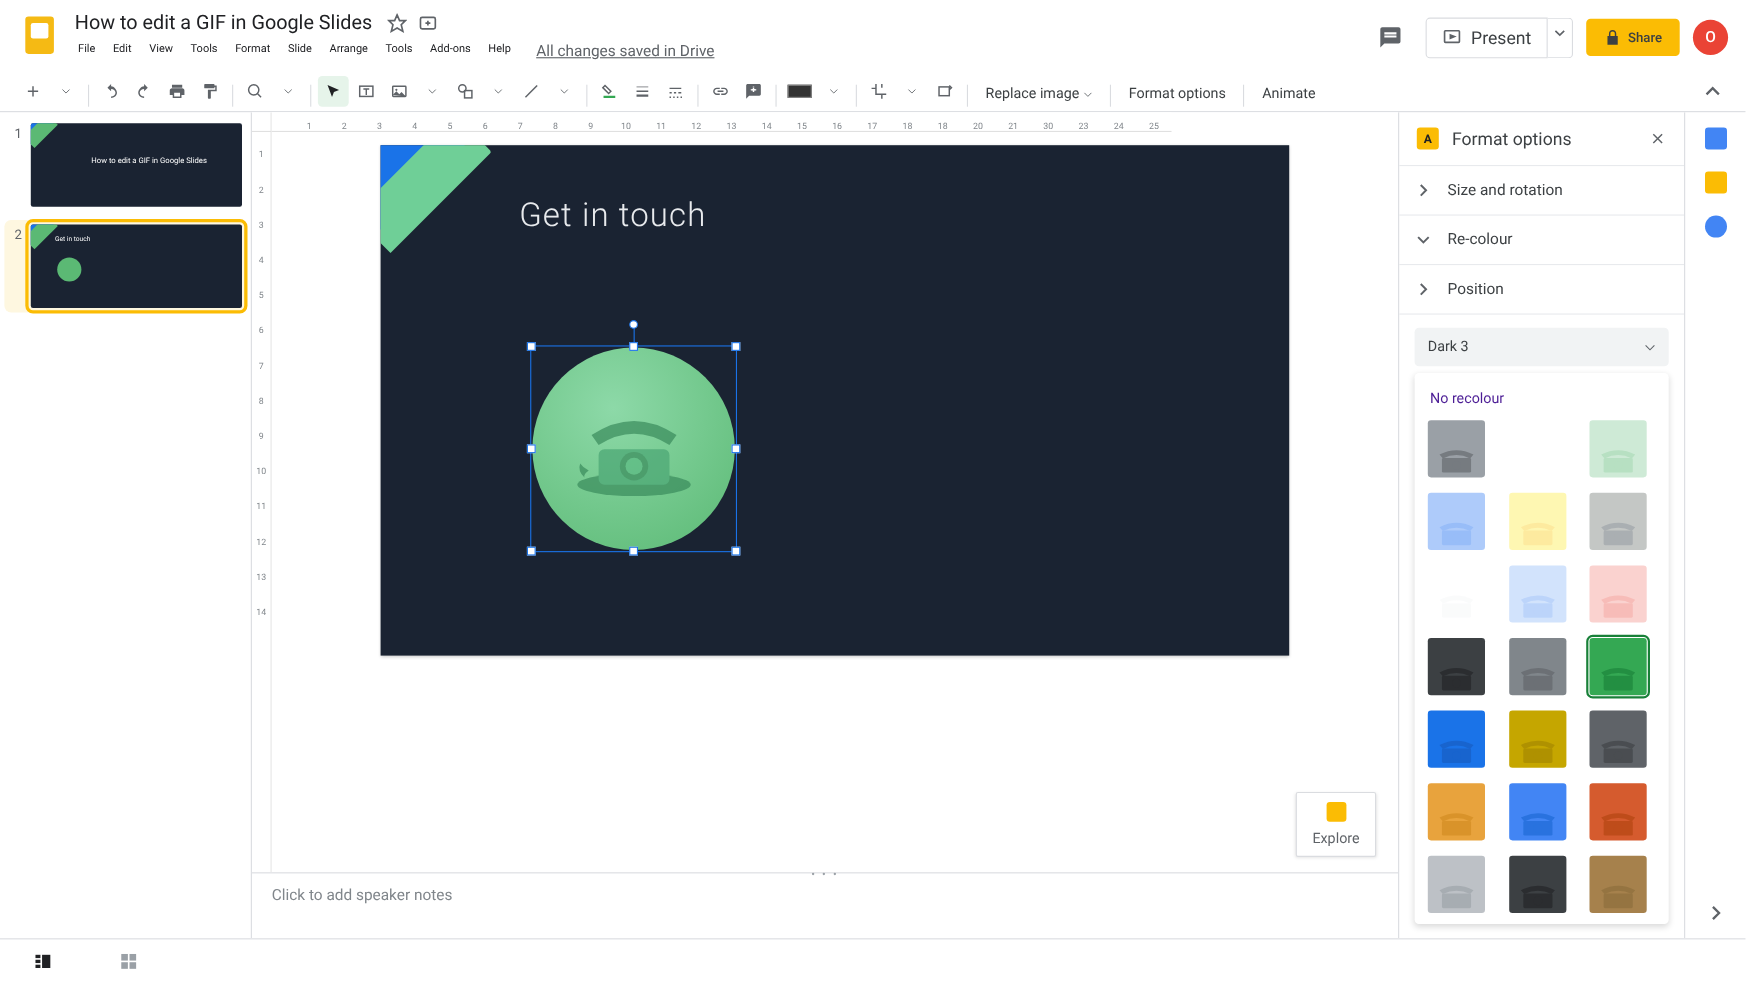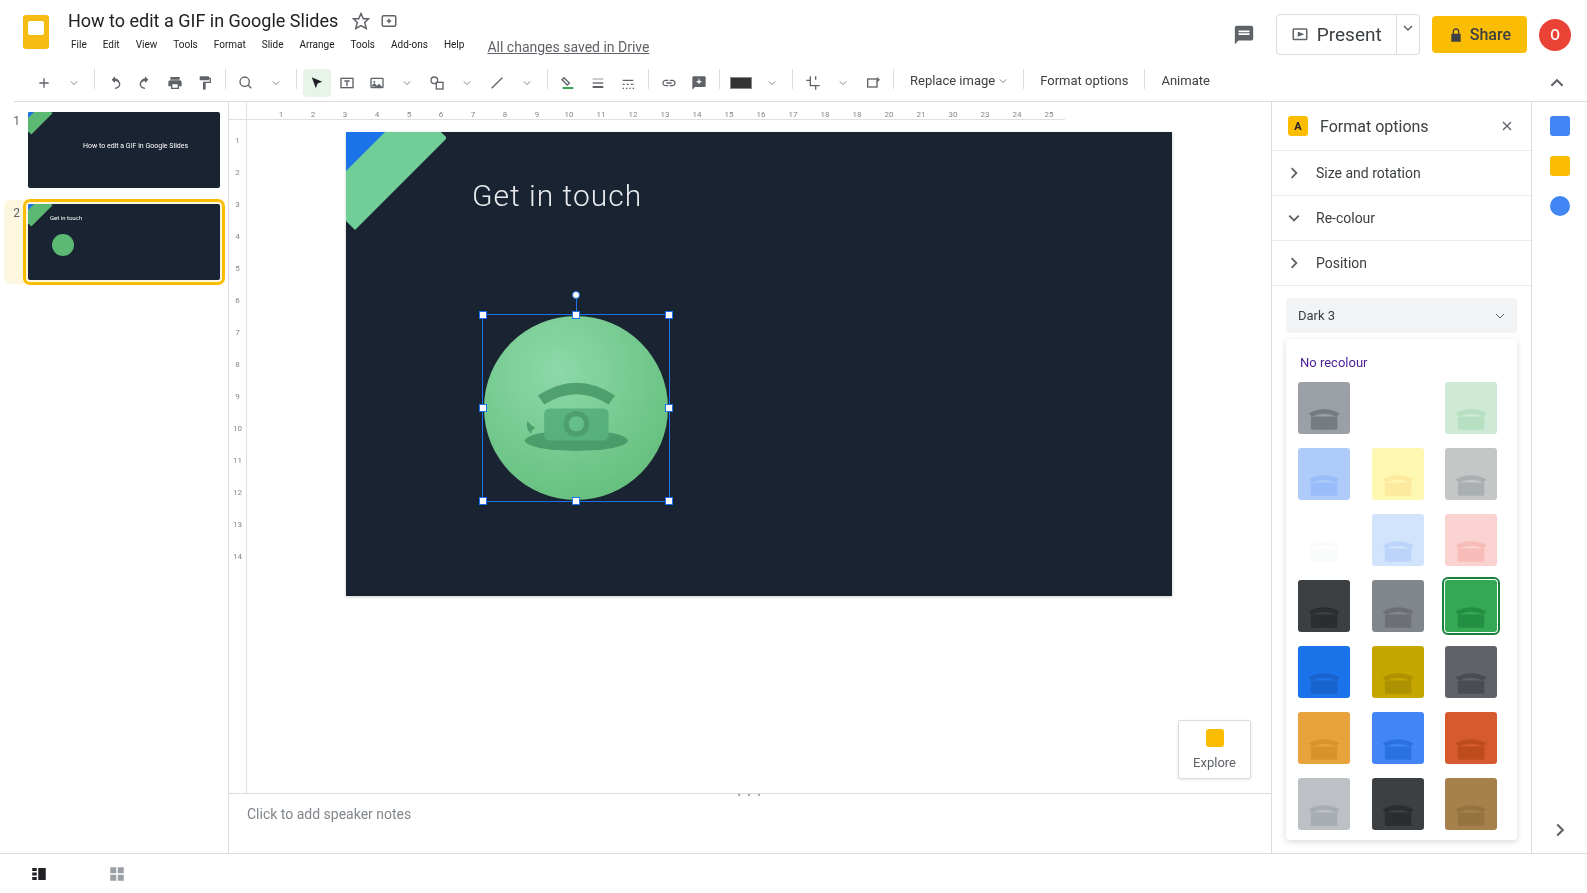--- a/index.html
+++ b/index.html
@@ -14,29 +14,29 @@
 .logo-shape::after { content: ''; position: absolute; top: 6px; left: 5px; right: 5px; bottom: 14px; background: #fff; border-radius: 2px; }
 .title-area { flex: 1; }
 .title-row { display: flex; align-items: center; gap: 10px; }
 .doc-title { font-size: 18px; color: #202124; font-weight: 400; padding: 2px 4px; }
 .title-icon { color: #5f6368; cursor: pointer; }
 .menubar { display: flex; gap: 2px; margin-top: 2px; }
 .menu-item { padding: 4px 7px; font-size: 10px; color: #202124; cursor: pointer; border-radius: 4px; }
 .save-status { color: #5f6368; text-decoration: underline; margin-left: 14px; padding: 4px 0; font-size: 14px; }
 .header-right { display: flex; align-items: center; gap: 12px; margin-top: 6px; }
 .icon-btn { width: 40px; height: 40px; display: flex; align-items: center; justify-content: center; border-radius: 50%; cursor: pointer; color: #5f6368; }
-.present-btn { display: flex; align-items: center; gap: 8px; padding: 8px 14px; border: 1px solid #dadce0; border-radius: 4px; cursor: pointer; font-size: 19px; color: #3c4043; background: #fff; }
+.present-btn { display: flex; align-items: center; gap: 8px; padding: 8px 14px; border: 1px solid #dadce0; border-radius: 4px; cursor: pointer; font-size: 16px; color: #3c4043; background: #fff; }
 .present-dropdown { border: 1px solid #dadce0; border-left: none; border-radius: 0 4px 4px 0; padding: 8px 6px; cursor: pointer; }
 .present-group { display: flex; }
 .present-group .present-btn { border-radius: 4px 0 0 4px; }
-.share-btn { display: flex; align-items: center; gap: 6px; padding: 9px 16px; background: #fbbc04; border-radius: 4px; cursor: pointer; font-size: 16px; font-weight: 500; color: #3c4043; }
+.share-btn { display: flex; align-items: center; gap: 6px; padding: 9px 16px; background: #fbbc04; border-radius: 4px; cursor: pointer; font-size: 12px; font-weight: 500; color: #3c4043; }
 .avatar { width: 32px; height: 32px; border-radius: 50%; background: #ea4335; color: #fff; display: flex; align-items: center; justify-content: center; font-weight: 500; cursor: pointer; }
 
 
-.toolbar { display: flex; align-items: flex-start; padding: 4px 16px; border-bottom: 1px solid #dadce0; margin-top: 6px; gap: 2px; margin-left: 14px; }
+.toolbar { display: flex; align-items: flex-end; padding: 4px 16px; border-bottom: 1px solid #dadce0; margin-top: 6px; gap: 2px; }
 .tool-btn { min-width: 28px; height: 28px; display: flex; align-items: center; justify-content: center; cursor: pointer; border-radius: 4px; color: #5f6368; padding: 0 4px; }
 .tool-btn.active { background: #e6f4ea; color: #188038; }
 .tool-sep { width: 1px; height: 20px; background: #dadce0; margin: 0 4px; }
 .tool-text-btn { padding: 4px 10px; font-size: 13px; color: #3c4043; cursor: pointer; border-radius: 4px; display: flex; align-items: center; gap: 4px; }
 .toolbar-collapse { margin-left: auto; }
 .mask-preview { width: 22px; height: 12px; background: #333; border: 1px solid #888; }
 
 
 .content-row { display: flex; flex: 1; overflow: hidden; }
 

